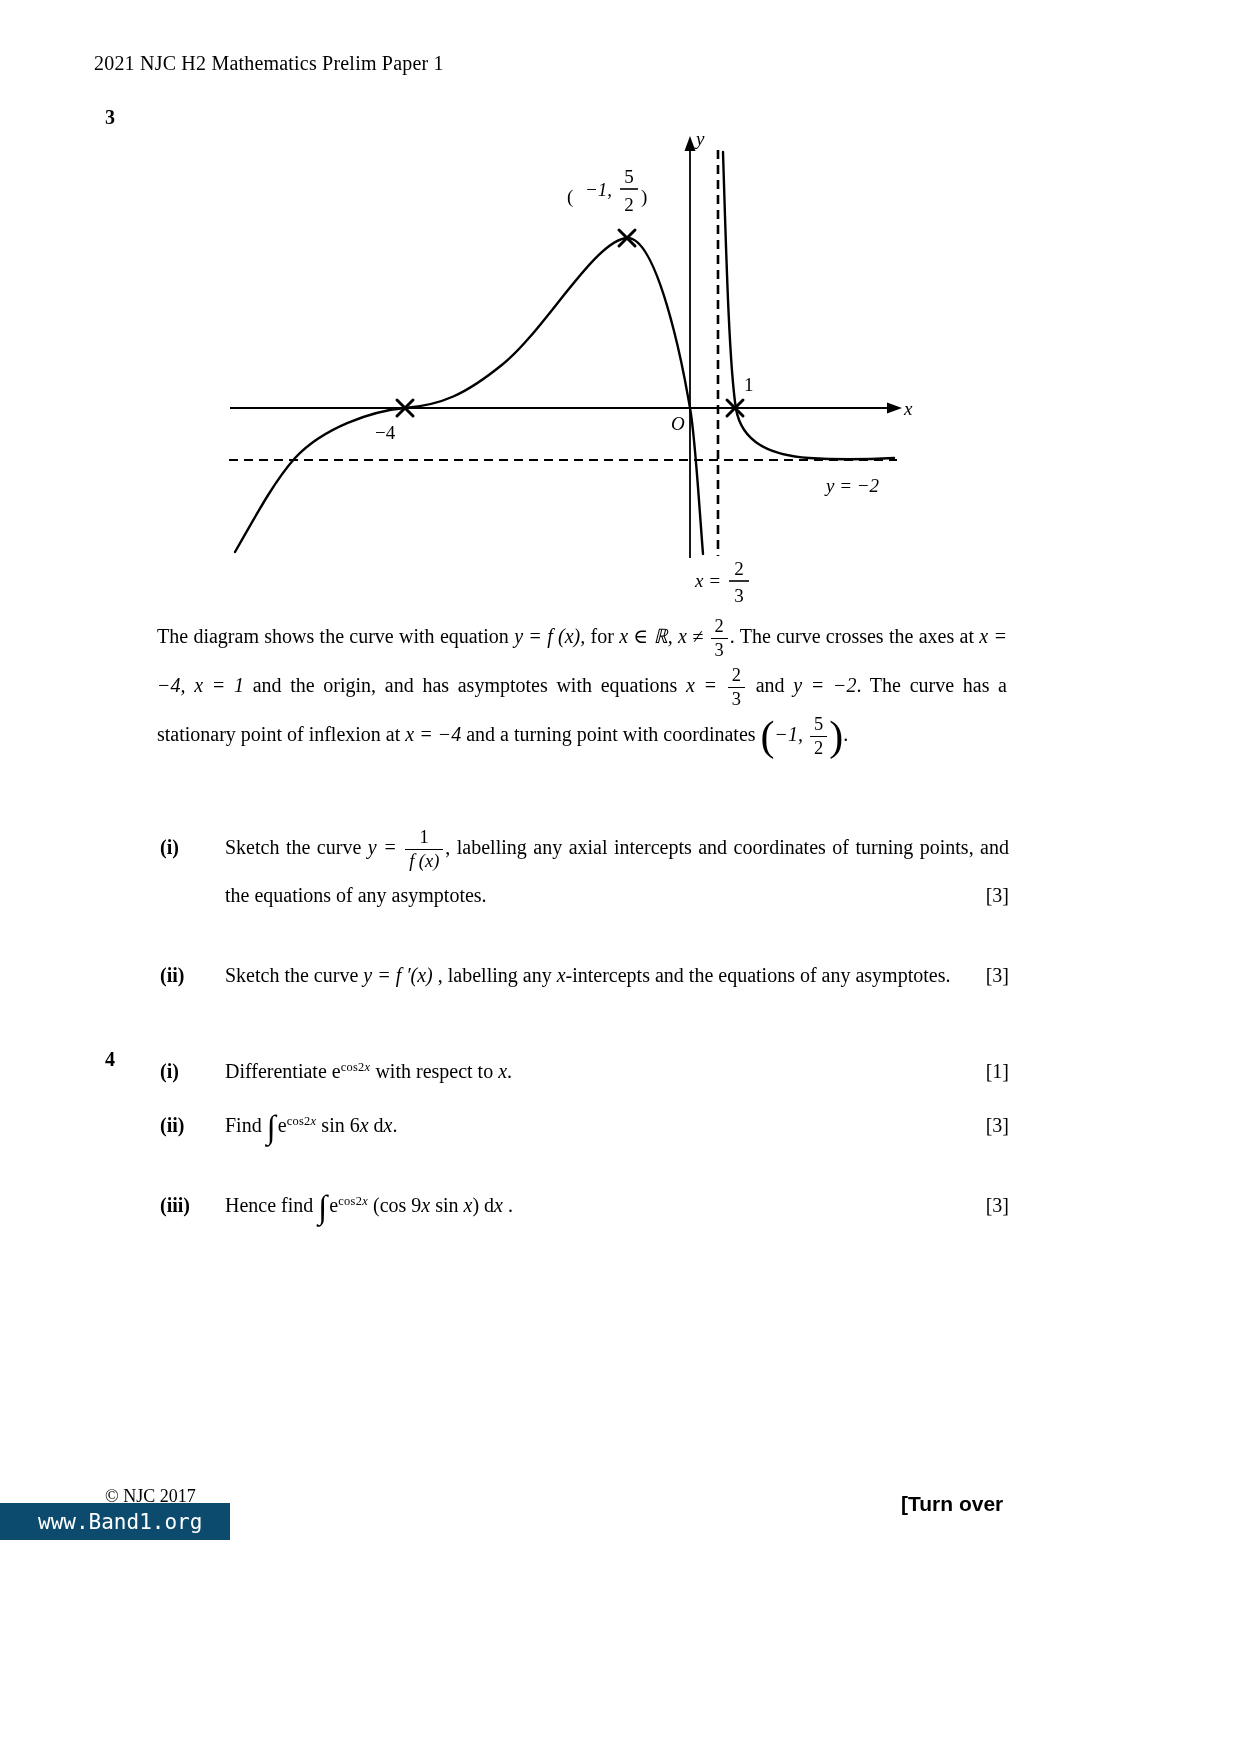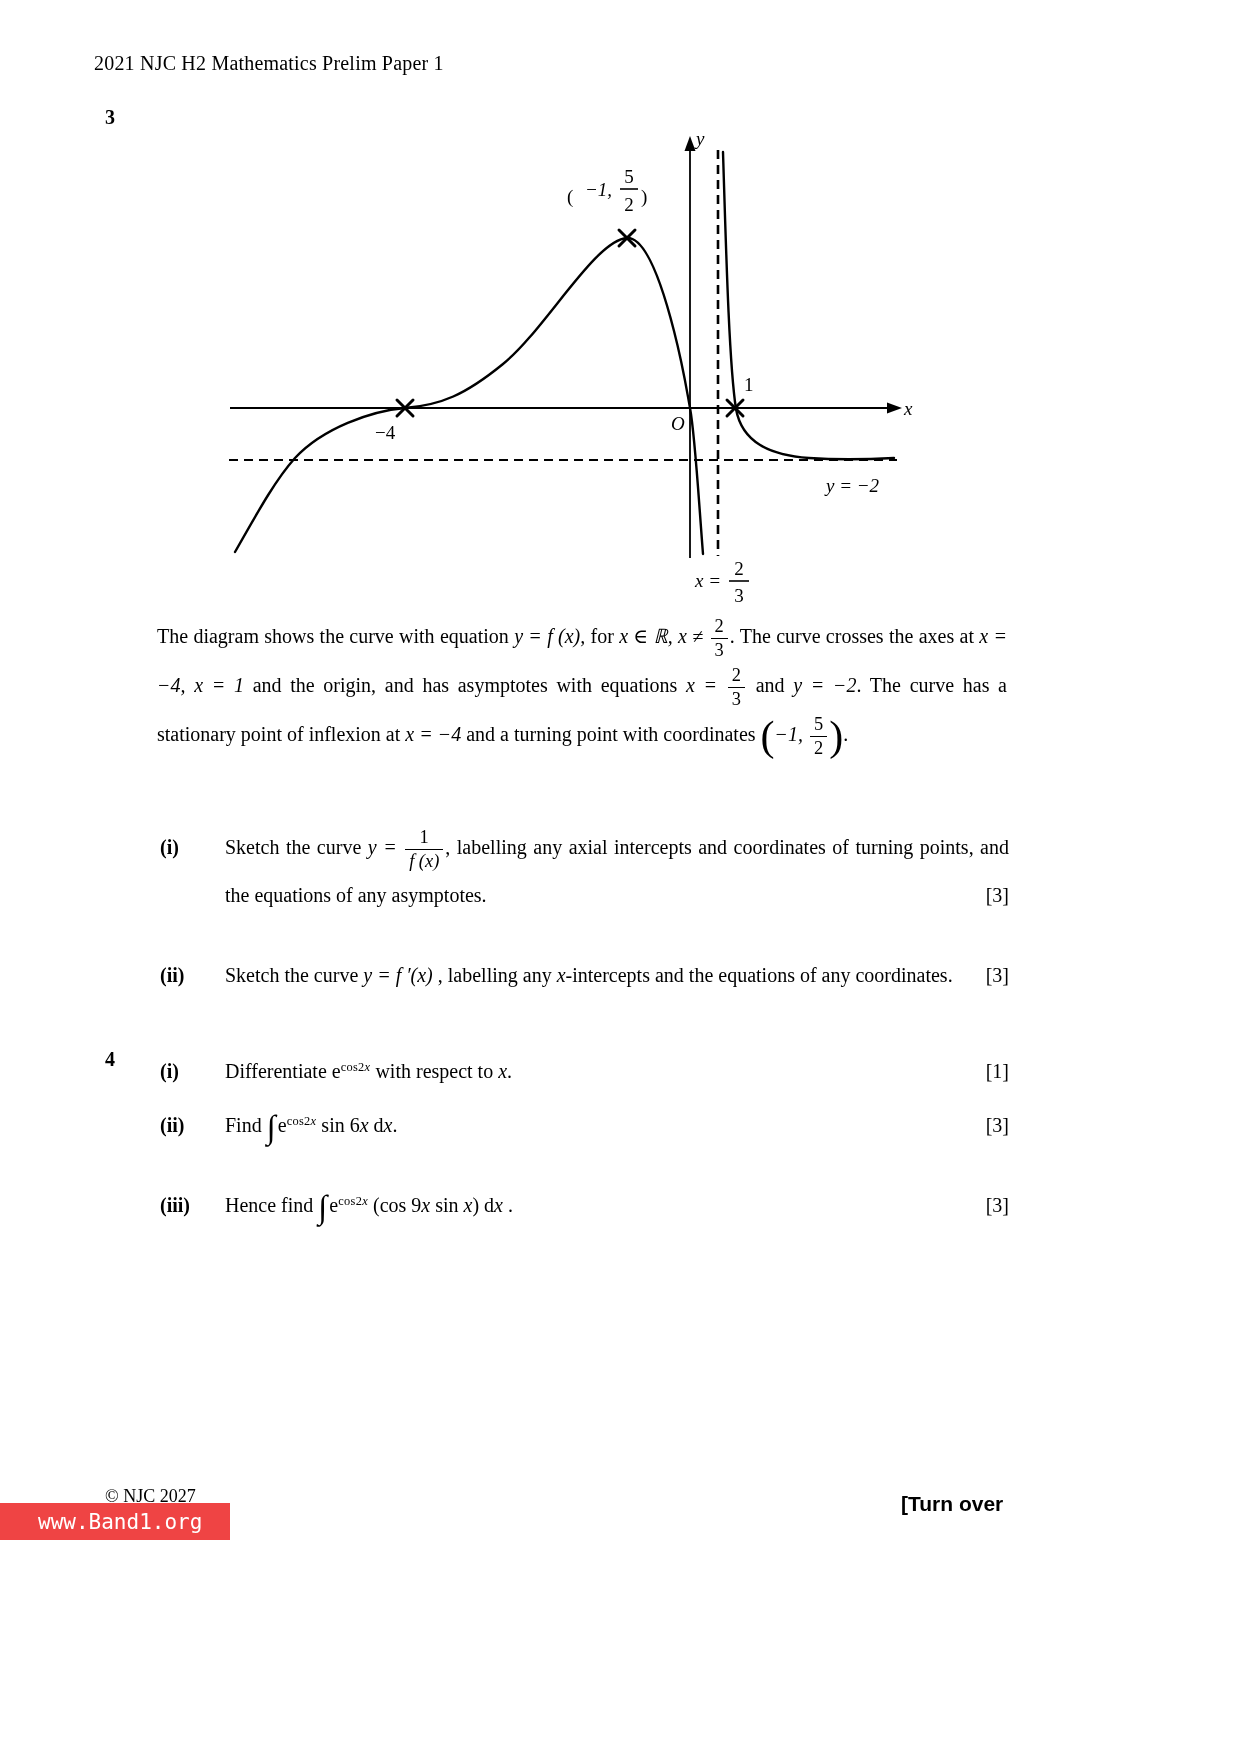--- a/index.html
+++ b/index.html
@@ -26,21 +26,21 @@
   .bigp { font-size:2.1em; vertical-align:middle; line-height:0; }
   .part { position:absolute; left:157px; width:852px; font-size:20px; line-height:2.35; }
   .part .plabel { position:absolute; left:3px; top:0; font-weight:bold; }
   .part .pbody { margin-left:68px; margin-right:0; text-align:justify; }
   .part .pmark { position:absolute; right:0; bottom:0; }
   sup.msup { font-size:0.62em; vertical-align:0.6em; letter-spacing:0.3px; }
   .int { font-size:1.65em; vertical-align:-0.18em; line-height:0; padding-right:2px; }
   .turnover { font-family:"Liberation Sans","DejaVu Sans",sans-serif; font-weight:bold; font-size:21px; }
   .copyright { font-size:18px; }
   .wm {
-    background:#ef4444; color:#fff;
+    background:#0c4a6e; color:#fff;
     font-family:"DejaVu Sans Mono","Liberation Mono",monospace;
     font-size:21px; display:flex; align-items:center;
     box-sizing:border-box;
   }
   svg text { font-family:"Liberation Serif","DejaVu Serif",serif; font-size:19px; fill:#000; }
   svg .svgit { font-style:italic; }
 </style>
 </head>
 <body>
 
@@ -122,21 +122,21 @@
     <span class="plabel">(i)</span>
     <div class="pbody">
       <span>Sketch the curve </span><span class="it">y = </span><span class="frac"><span class="num">1</span><span class="den it">f (x)</span></span><span>, labelling any axial intercepts and coordinates of turning points, and the equations of any asymptotes.</span>
     </div>
     <span class="pmark">[3]</span>
   </div>
 
   <div class="part" style="top:952px;">
     <span class="plabel">(ii)</span>
     <div class="pbody">
-      <span>Sketch the curve </span><span class="it">y = f ′(x)</span><span> , labelling any </span><span class="it">x</span><span>-intercepts and the equations of any coordinates.</span>
+      <span>Sketch the curve </span><span class="it">y = f ′(x)</span><span> , labelling any </span><span class="it">x</span><span>-intercepts and the equations of any asymptotes.</span>
     </div>
     <span class="pmark">[3]</span>
   </div>
 
   <div class="abs qnum" style="left:105px; top:1048px;">4</div>
 
   <div class="part" style="top:1048px;">
     <span class="plabel">(i)</span>
     <div class="pbody">
       <span>Differentiate </span><span>e</span><sup class="msup"><span>cos2</span><span class="it">x</span></sup><span> with respect to </span><span class="it">x</span><span>.</span>
@@ -153,17 +153,17 @@
   </div>
 
   <div class="part" style="top:1182px;">
     <span class="plabel">(iii)</span>
     <div class="pbody">
       <span>Hence find </span><span class="int">∫</span><span>e</span><sup class="msup"><span>cos2</span><span class="it">x</span></sup><span> (cos 9</span><span class="it">x</span><span> sin </span><span class="it">x</span><span>) d</span><span class="it">x</span><span> .</span>
     </div>
     <span class="pmark">[3]</span>
   </div>
 
-  <div class="abs copyright" style="left:105px; top:1486px;">© NJC 2027</div>
+  <div class="abs copyright" style="left:105px; top:1486px;">© NJC 2017</div>
   <div class="abs turnover" style="left:901px; top:1492px;">[Turn over</div>
   <div class="abs wm" style="left:0px; top:1503px; width:230px; height:37px; padding-left:38px;">www.Band1.org</div>
 
 </div>
 
 </body></html>

